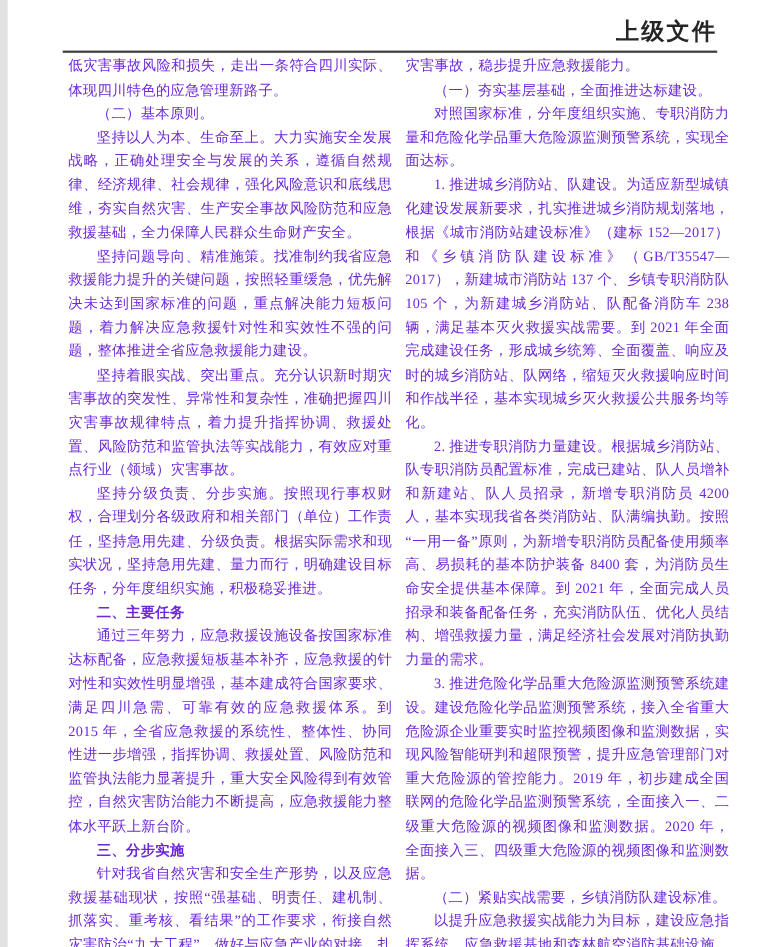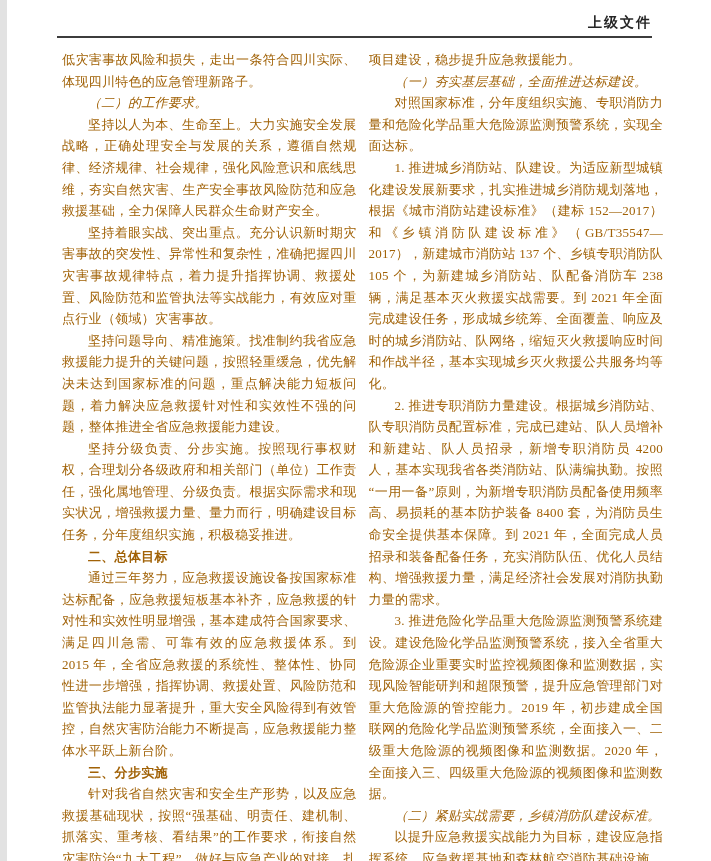--- a/index.html
+++ b/index.html
@@ -19,21 +19,21 @@
     position: absolute;
     left: 0; top: 0;
     width: 7px; height: 861px;
     background: #e2e2e2;
   }
   .page-header {
     position: absolute;
     left: 57px; top: 14px;
     width: 595px;
     text-align: right;
-    font-size: 14px;
+    font-size: 21px;
     font-weight: 700;
     letter-spacing: 2px;
     color: #262626;
     border-bottom: 2px solid #3c3c3c;
     padding-bottom: 4px;
   }
   .columns {
     position: absolute;
     left: 62px; top: 49px;
     width: 601px;
@@ -46,54 +46,54 @@
     height: 812px;
     overflow: hidden;
   }
   .para {
     margin: 0;
     font-size: 13px;
     line-height: 21.6px;
     letter-spacing: 0.3px;
     text-align: justify;
     text-indent: 2em;
-    color: #a16207;
+    color: #6d28d9;
   }
   .para.body-cont { text-indent: 0; }
-  .para.kai { font-style: italic; }
+  .para.kai { }
   .para.bold {
     font-family: "Liberation Sans", sans-serif;
     font-style: normal;
     font-weight: 700;
   }
 </style>
 </head>
 <body>
 
 <div class="page-left-edge"></div>
 
 <div class="page-header">
   <span>上级文件</span>
 </div>
 
 <div class="columns">
   <div class="col" id="left-col">
       <p class="para body-cont">低灾害事故风险和损失，走出一条符合四川实际、体现四川特色的应急管理新路子。</p>
-      <p class="para kai">（二）的工作要求。</p>
+      <p class="para kai">（二）基本原则。</p>
       <p class="para body">坚持以人为本、生命至上。大力实施安全发展战略，正确处理安全与发展的关系，遵循自然规律、经济规律、社会规律，强化风险意识和底线思维，夯实自然灾害、生产安全事故风险防范和应急救援基础，全力保障人民群众生命财产安全。</p>
+      <p class="para body">坚持问题导向、精准施策。找准制约我省应急救援能力提升的关键问题，按照轻重缓急，优先解决未达到国家标准的问题，重点解决能力短板问题，着力解决应急救援针对性和实效性不强的问题，整体推进全省应急救援能力建设。</p>
       <p class="para body">坚持着眼实战、突出重点。充分认识新时期灾害事故的突发性、异常性和复杂性，准确把握四川灾害事故规律特点，着力提升指挥协调、救援处置、风险防范和监管执法等实战能力，有效应对重点行业（领域）灾害事故。</p>
-      <p class="para body">坚持问题导向、精准施策。找准制约我省应急救援能力提升的关键问题，按照轻重缓急，优先解决未达到国家标准的问题，重点解决能力短板问题，着力解决应急救援针对性和实效性不强的问题，整体推进全省应急救援能力建设。</p>
-      <p class="para body">坚持分级负责、分步实施。按照现行事权财权，合理划分各级政府和相关部门（单位）工作责任，强化属地管理、分级负责。根据实际需求和现实状况，增强救援力量、量力而行，明确建设目标任务，分年度组织实施，积极稳妥推进。</p>
-      <p class="para bold">二、总体目标</p>
+      <p class="para body">坚持分级负责、分步实施。按照现行事权财权，合理划分各级政府和相关部门（单位）工作责任，坚持急用先建、分级负责。根据实际需求和现实状况，坚持急用先建、量力而行，明确建设目标任务，分年度组织实施，积极稳妥推进。</p>
+      <p class="para bold">二、主要任务</p>
       <p class="para body">通过三年努力，应急救援设施设备按国家标准达标配备，应急救援短板基本补齐，应急救援的针对性和实效性明显增强，基本建成符合国家要求、满足四川急需、可靠有效的应急救援体系。到 2015 年，全省应急救援的系统性、整体性、协同性进一步增强，指挥协调、救援处置、风险防范和监管执法能力显著提升，重大安全风险得到有效管控，自然灾害防治能力不断提高，应急救援能力整体水平跃上新台阶。</p>
       <p class="para bold">三、分步实施</p>
       <p class="para body">针对我省自然灾害和安全生产形势，以及应急救援基础现状，按照“强基础、明责任、建机制、抓落实、重考核、看结果”的工作要求，衔接自然灾害防治“九大工程”，做好与应急产业的对接，扎实推进</p>
     </div>
   <div class="col" id="right-col">
-      <p class="para body-cont">项目建设，稳步提升应急救援能力。</p>
+      <p class="para body-cont">灾害事故，稳步提升应急救援能力。</p>
       <p class="para kai">（一）夯实基层基础，全面推进达标建设。</p>
       <p class="para body">对照国家标准，分年度组织实施、专职消防力量和危险化学品重大危险源监测预警系统，实现全面达标。</p>
       <p class="para body">1. 推进城乡消防站、队建设。为适应新型城镇化建设发展新要求，扎实推进城乡消防规划落地，根据《城市消防站建设标准》（建标 152—2017）和《乡镇消防队建设标准》（GB/T35547—2017），新建城市消防站 137 个、乡镇专职消防队 105 个，为新建城乡消防站、队配备消防车 238 辆，满足基本灭火救援实战需要。到 2021 年全面完成建设任务，形成城乡统筹、全面覆盖、响应及时的城乡消防站、队网络，缩短灭火救援响应时间和作战半径，基本实现城乡灭火救援公共服务均等化。</p>
       <p class="para body">2. 推进专职消防力量建设。根据城乡消防站、队专职消防员配置标准，完成已建站、队人员增补和新建站、队人员招录，新增专职消防员 4200 人，基本实现我省各类消防站、队满编执勤。按照“一用一备”原则，为新增专职消防员配备使用频率高、易损耗的基本防护装备 8400 套，为消防员生命安全提供基本保障。到 2021 年，全面完成人员招录和装备配备任务，充实消防队伍、优化人员结构、增强救援力量，满足经济社会发展对消防执勤力量的需求。</p>
       <p class="para body">3. 推进危险化学品重大危险源监测预警系统建设。建设危险化学品监测预警系统，接入全省重大危险源企业重要实时监控视频图像和监测数据，实现风险智能研判和超限预警，提升应急管理部门对重大危险源的管控能力。2019 年，初步建成全国联网的危险化学品监测预警系统，全面接入一、二级重大危险源的视频图像和监测数据。2020 年，全面接入三、四级重大危险源的视频图像和监测数据。</p>
       <p class="para kai">（二）紧贴实战需要，乡镇消防队建设标准。</p>
       <p class="para body">以提升应急救援实战能力为目标，建设应急指挥系统、应急救援基地和森林航空消防基础设施，显著提升应急响应、指挥、处置能力和基础保障能力。</p>
     </div>
 </div>
 

